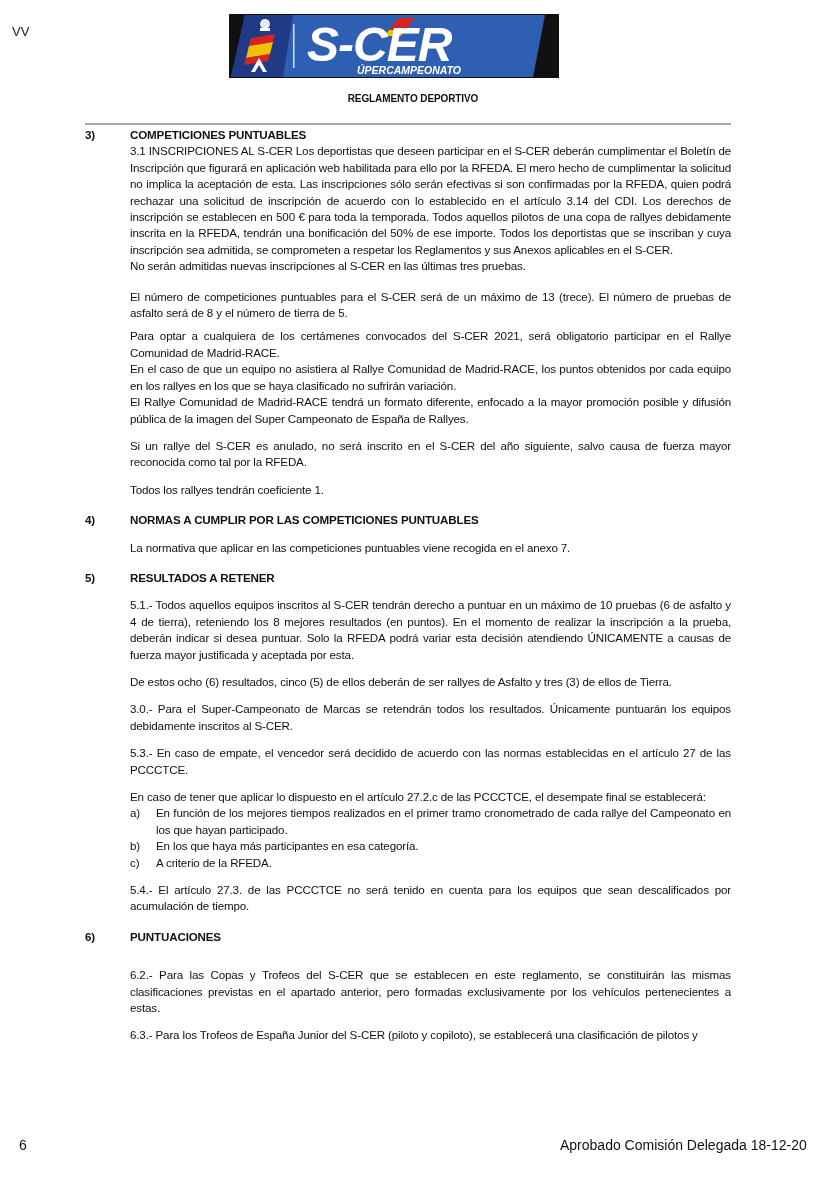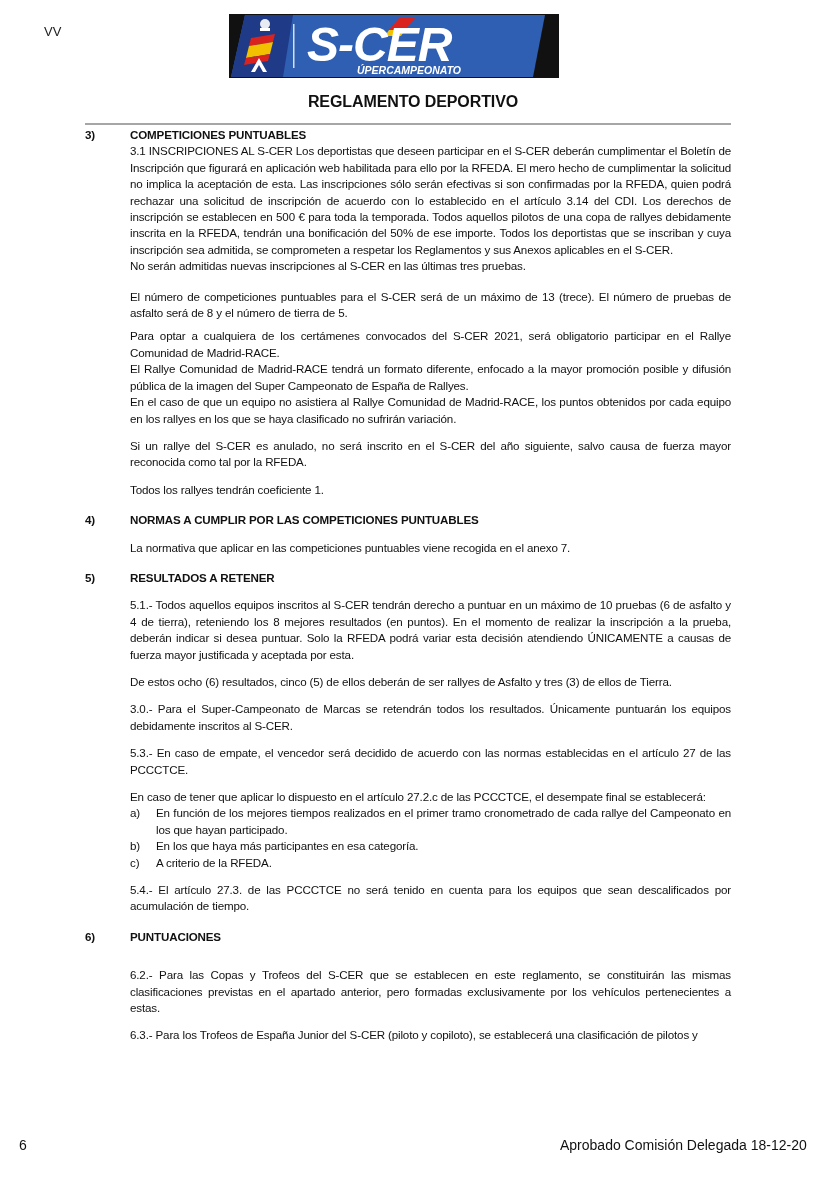--- a/index.html
+++ b/index.html
@@ -1,21 +1,21 @@
 <!DOCTYPE html>
 <html><head>
 <meta charset="utf-8">
 <style>
   html, body { margin: 0; padding: 0; background: #ffffff; }
   body { width: 826px; height: 1200px; position: relative; overflow: hidden;
          font-family: "Liberation Sans", sans-serif; color: #111; }
-  .corner { position: absolute; left: 44px; top: 24px; font-size: 13px; color: #222; }
+  .corner { position: absolute; left: 12px; top: 24px; font-size: 13px; color: #222; }
   .logo { position: absolute; left: 229px; top: 14px; width: 330px; height: 64px; }
   .doc-title { position: absolute; left: 0; width: 826px; top: 93px; text-align: center;
-               font-weight: bold; font-size: 16px; letter-spacing: -0.1px; }
+               font-weight: bold; font-size: 10px; letter-spacing: -0.1px; }
   .rule { position: absolute; left: 85px; top: 123px; width: 646px; height: 2px; background: #a6a6a6; }
   .content { position: absolute; left: 85px; top: 127px; width: 646px;
              font-size: 11.6px; line-height: 16.4px; letter-spacing: -0.15px; }
   .sec-head { display: flex; font-weight: bold; }
   .sec-num { width: 45px; flex: none; }
   .body { margin-left: 45px; text-align: justify; }
   .body p { margin: 0; }
   .gap-s { height: 7px; }
   .gap-m { height: 11px; }
   .gap-l { height: 14px; }
@@ -59,22 +59,22 @@
     <span class="sec-num">3)</span>
     <span>COMPETICIONES PUNTUABLES</span>
   </div>
   <div class="body">
     <p><b>3.1 INSCRIPCIONES AL S-CER</b><span> Los deportistas que deseen participar en el S-CER deberán cumplimentar el Boletín de Inscripción que figurará en aplicación web habilitada para ello por la RFEDA. El mero hecho de cumplimentar la solicitud no implica la aceptación de esta. Las inscripciones sólo serán efectivas si son confirmadas por la RFEDA, quien podrá rechazar una solicitud de inscripción de acuerdo con lo establecido en el artículo 3.14 del CDI. Los derechos de inscripción se establecen en 500 € para toda la temporada. Todos aquellos pilotos de una copa de rallyes debidamente inscrita en la RFEDA, tendrán una bonificación del 50% de ese importe. Todos los deportistas que se inscriban y cuya inscripción sea admitida, se comprometen a respetar los Reglamentos y sus Anexos aplicables en el S-CER.</span></p>
     <p>No serán admitidas nuevas inscripciones al S-CER en las últimas tres pruebas.</p>
     <div class="gap-l"></div>
     <p>El número de competiciones puntuables para el S-CER será de un máximo de 13 (trece). El número de pruebas de asfalto será de 8 y el número de tierra de 5.</p>
     <div class="gap-s"></div>
     <p>Para optar a cualquiera de los certámenes convocados del S-CER 2021, será obligatorio participar en el Rallye Comunidad de Madrid-RACE.</p>
+    <p>En el caso de que un equipo no asistiera al Rallye Comunidad de Madrid-RACE, los puntos obtenidos por cada equipo en los rallyes en los que se haya clasificado no sufrirán variación.</p>
     <p>El Rallye Comunidad de Madrid-RACE tendrá un formato diferente, enfocado a la mayor promoción posible y difusión pública de la imagen del Super Campeonato de España de Rallyes.</p>
-    <p>En el caso de que un equipo no asistiera al Rallye Comunidad de Madrid-RACE, los puntos obtenidos por cada equipo en los rallyes en los que se haya clasificado no sufrirán variación.</p>
     <div class="gap-m"></div>
     <p>Si un rallye del S-CER es anulado, no será inscrito en el S-CER del año siguiente, salvo causa de fuerza mayor reconocida como tal por la RFEDA.</p>
     <div class="gap-m"></div>
     <p>Todos los rallyes tendrán coeficiente 1.</p>
   </div>
   <div class="gap-l"></div>
 
   <div class="sec-head">
     <span class="sec-num">4)</span>
     <span>NORMAS A CUMPLIR POR LAS COMPETICIONES PUNTUABLES</span>

